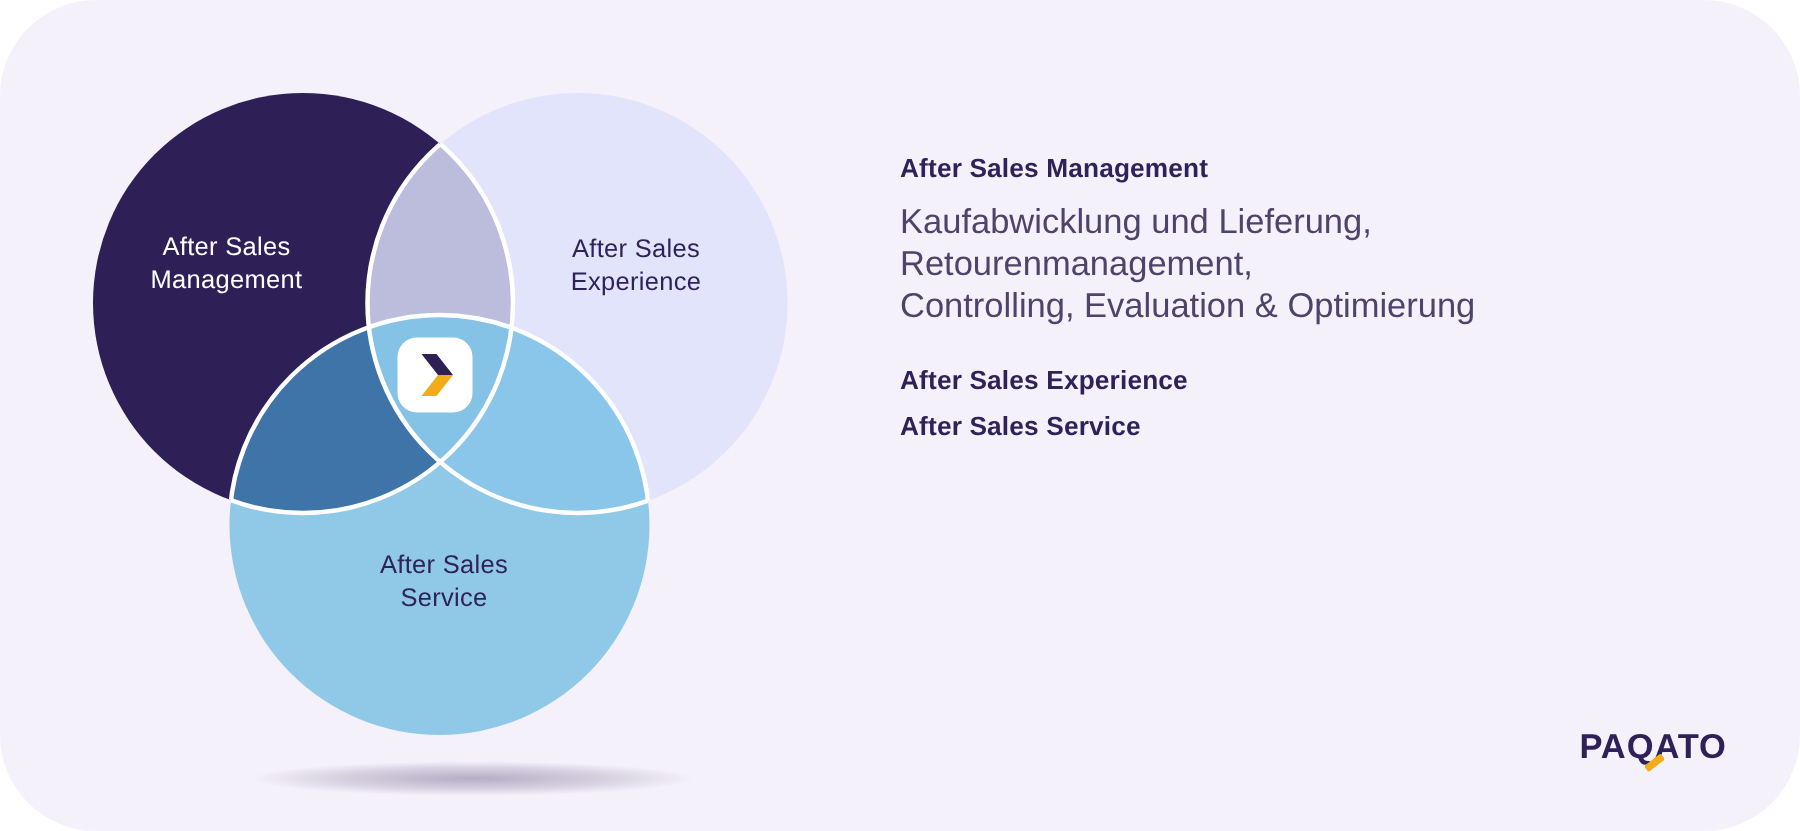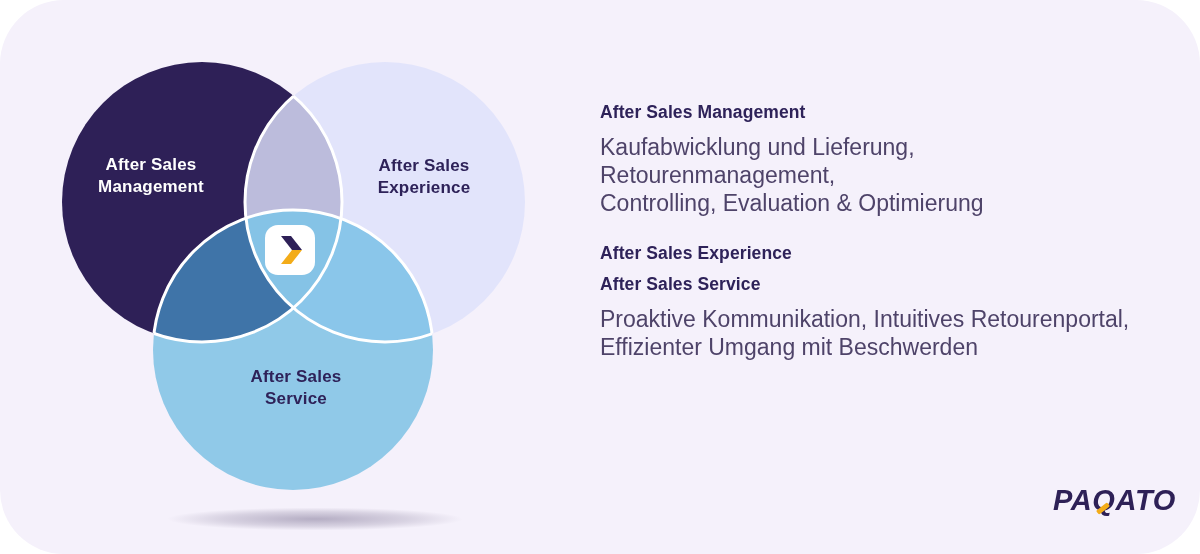--- a/index.html
+++ b/index.html
@@ -16,21 +16,21 @@
   
   .venn-wrap { position: absolute; left: 55px; top: 55px; width: 480px; height: 440px; }
   .venn-shadow {
     position: absolute; left: 110px; top: 503px; width: 410px; height: 32px;
     background: radial-gradient(ellipse 50% 50% at 50% 50%,
                 rgba(128,118,150,0.55) 0%, rgba(128,118,150,0.25) 45%, rgba(128,118,150,0) 72%);
     pointer-events: none;
   }
   .venn-label {
     position: absolute; transform: translate(-50%, -50%);
-    font-size: 17px; font-weight: bold; line-height: 22px;
+    font-size: 17px; font-weight: normal; line-height: 22px;
     text-align: center; white-space: pre-line; letter-spacing: 0.2px;
   }
   .venn-label.mgmt { left: 206px; top: 176px; color: #ffffff; }       
   .venn-label.exp  { left: 369px; top: 122px; color: #2e2259; }
   .venn-label.svc  { left: 241px; top: 333px; color: #2e2259; }
   .center-logo {
     position: absolute; left: 210px; top: 170px; width: 50px; height: 50px;
     background: #ffffff; border-radius: 13px;
     display: flex; align-items: center; justify-content: center;
   }
@@ -41,21 +41,21 @@
     font-size: 17.5px; font-weight: bold; color: #2e2259; letter-spacing: 0.1px;
   }
   .section p {
     margin: 0 0 26px 0;
     font-size: 23px; line-height: 28px; color: #4e4369;
     white-space: pre-line;
   }
   
   .brand { position: absolute; left: 1053px; top: 484px; width: 120px; height: 40px; }
   .brand-text {
-    font-size: 29px; font-weight: 800; color: #2e2157; letter-spacing: 0.6px; font-style: italic;
+    font-size: 23px; font-weight: 800; color: #2e2157; letter-spacing: 0.6px;
   }
   .q-tail {
     position: absolute; left: 43px; top: 21.5px; width: 14px; height: 5px;
     border-radius: 1.5px; transform: rotate(-38deg);
   }
 </style>
 </head>
 <body>
 
 <div class="card" style="background: rgb(245, 241, 251);">
@@ -137,22 +137,20 @@
     <div class="section">
       <h3>After Sales Management</h3>
       <p>Kaufabwicklung und Lieferung, Retourenmanagement,
 Controlling, Evaluation &amp; Optimierung</p>
     </div>
     <div class="section">
       <h3>After Sales Experience</h3>
     </div>
     <div class="section">
       <h3>After Sales Service</h3>
-      <p>Proaktive Kommunikation, Intuitives Retourenportal,
-Effizienter Umgang mit Beschwerden</p>
     </div>
   </div>
 
   <div class="brand">
     <span class="brand-text" style="color: rgb(46, 33, 87);">PAQATO</span>
     <span class="q-tail" style="background: rgb(243, 172, 25);"></span>
   </div>
 
 </div>
 

